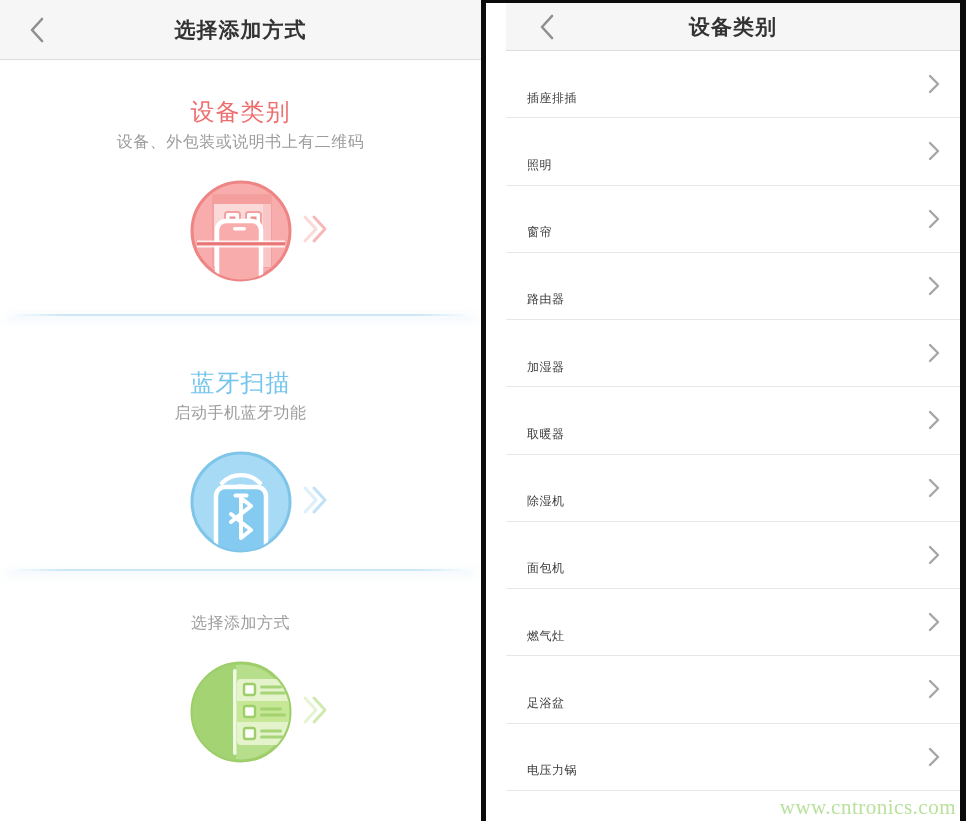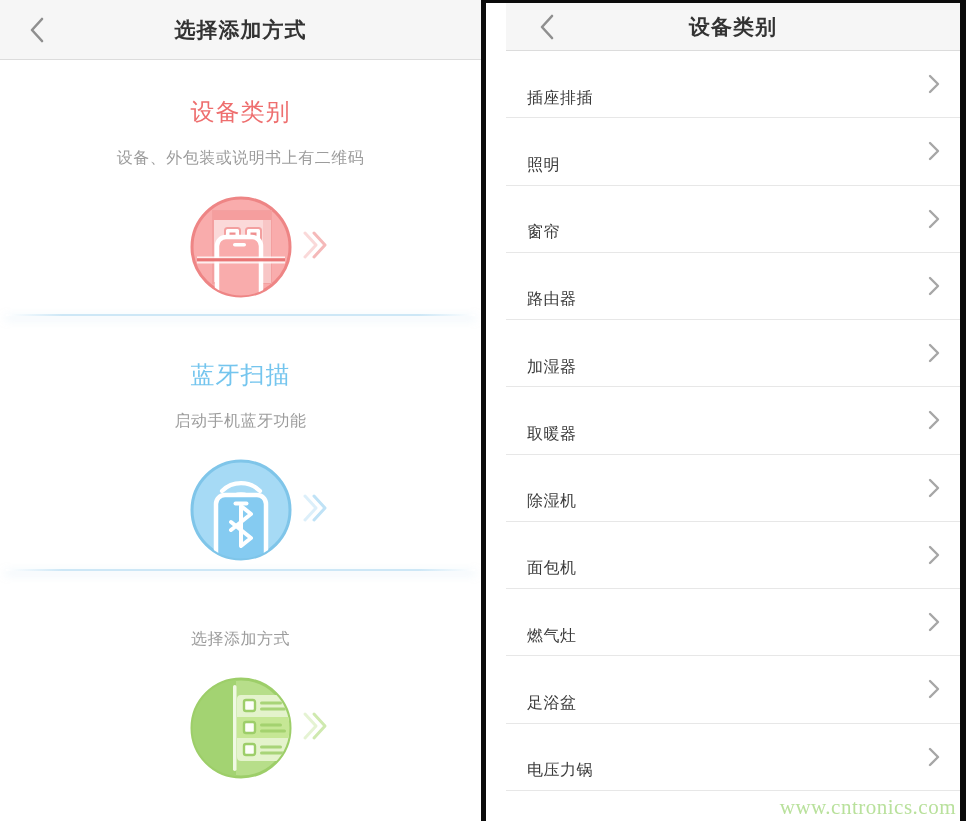--- a/index.html
+++ b/index.html
@@ -16,21 +16,21 @@
   .app-header .hdr-title { font-size:21px; font-weight:600; color:#333; letter-spacing:1px; }
   .back-btn { position:absolute; left:20px; top:0; height:100%; display:flex; align-items:center; cursor:pointer; padding:0 8px; }
 
   .method-section { display:flex; flex-direction:column; align-items:center; padding-top:37px; }
   .sec-1 { height:254px; } .sec-2 { height:253px;justify-content:center; } .sec-3 { height:250px; }
 
   .method-title { font-size:24px; line-height:30px; letter-spacing:1px; }
   .t-red   { color:#ee6e6e; }
   .t-blue  { color:#74c5ee; }
   .t-green { color:#8cc153; }
-  .method-sub { margin-top:20px; font-size:16px; line-height:22px; color:#9c9c9c; letter-spacing:0.5px; }
+  .method-sub { margin-top:4px; font-size:16px; line-height:22px; color:#9c9c9c; letter-spacing:0.5px; }
 
   .icon-wrap { position:relative; margin-top:26px; width:104px; height:104px; }
   .icon-wrap svg.badge { display:block; width:104px; height:104px; }
   .go-chevron { position:absolute; left:112px; top:50%; transform:translateY(-50%); }
 
   .blue-divider { height:2px; margin:0 6px;
     background:linear-gradient(90deg, rgba(205,231,246,0) 0%, #cde7f6 12%, #cde7f6 88%, rgba(205,231,246,0) 100%);
     box-shadow:0 3px 9px rgba(175,212,238,.5); }
 
   
@@ -39,21 +39,21 @@
   .frame-h-top   { position:absolute; left:481px; top:0; width:485px; height:3px; background:#0b0b0b; }
 
   
   .right-screen { position:absolute; left:486px; top:3px; width:474px; height:818px; background:#fff; overflow:hidden;padding-left:20px; }
   .right-screen .app-header { height:48px; }
   .right-screen .back-btn { left:24px; }
 
   .cat-list { list-style:none; }
   .cat-row { height:67.25px; display:flex; align-items:center; justify-content:space-between;
              padding:0 20px 0 21px; border-bottom:1px solid #e7e7e7; background:#fff; cursor:pointer; }
-  .cat-label { font-size:16px; color:#3b3b3b; letter-spacing:0.5px;margin-top:28px; }
+  .cat-label { font-size:12px; color:#3b3b3b; letter-spacing:0.5px;margin-top:28px; }
   .row-chevron { flex:0 0 auto; display:flex; align-items:center; }
 
   
   .watermark { position:absolute; right:10px; bottom:1px; font-size:21px; color:#b9e19c; letter-spacing:0.5px; z-index:5;font-family:Liberation Serif, serif; }
 </style>
 </head>
 <body>
 
 <div class="stage">
 

